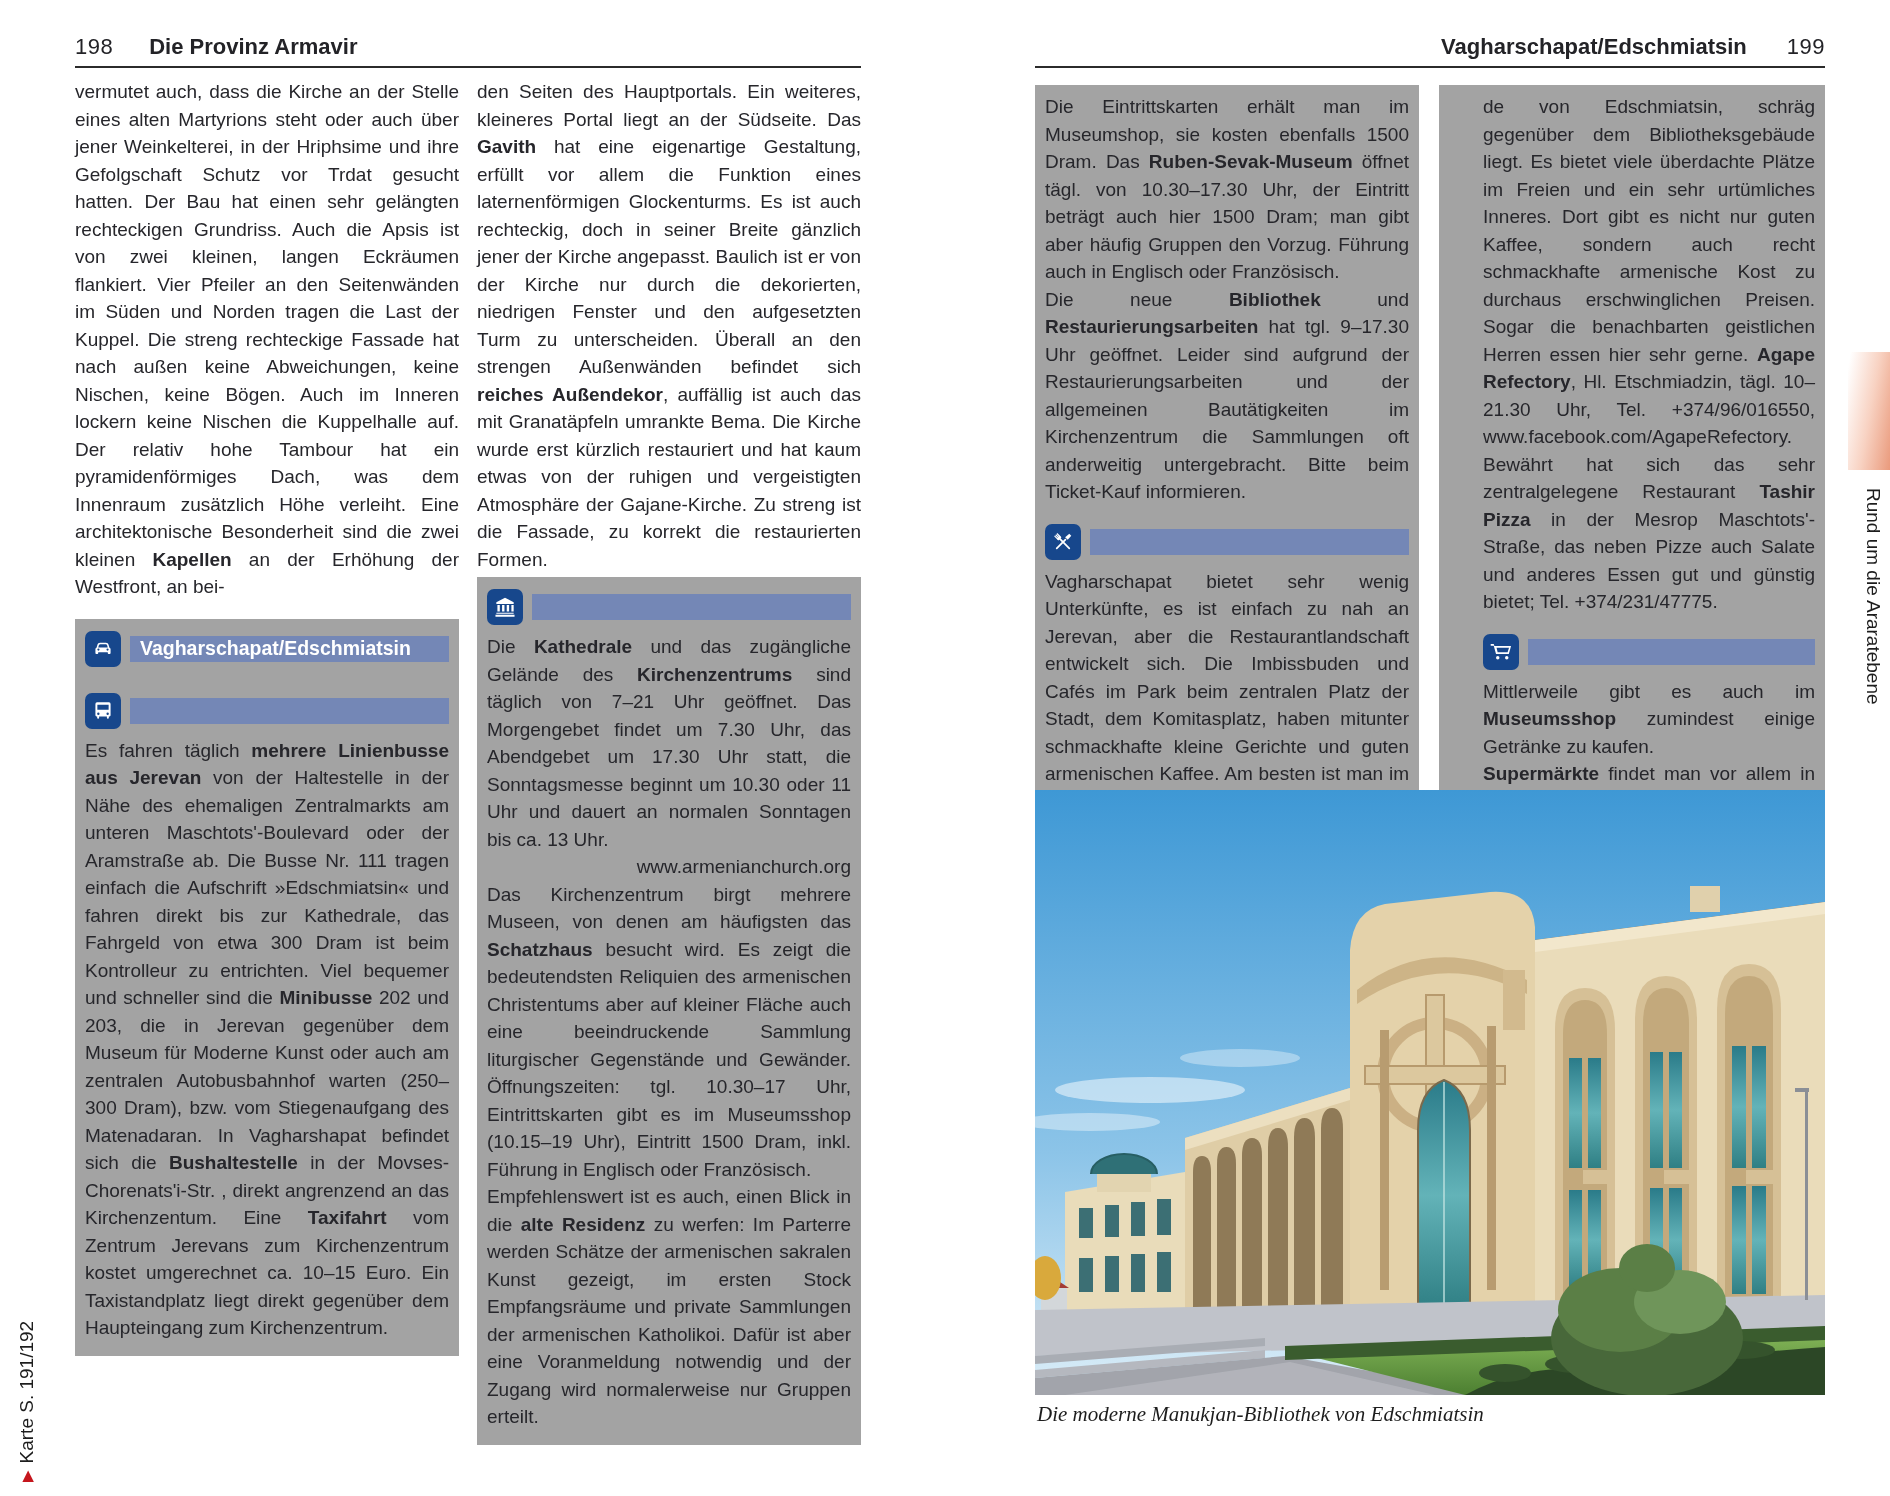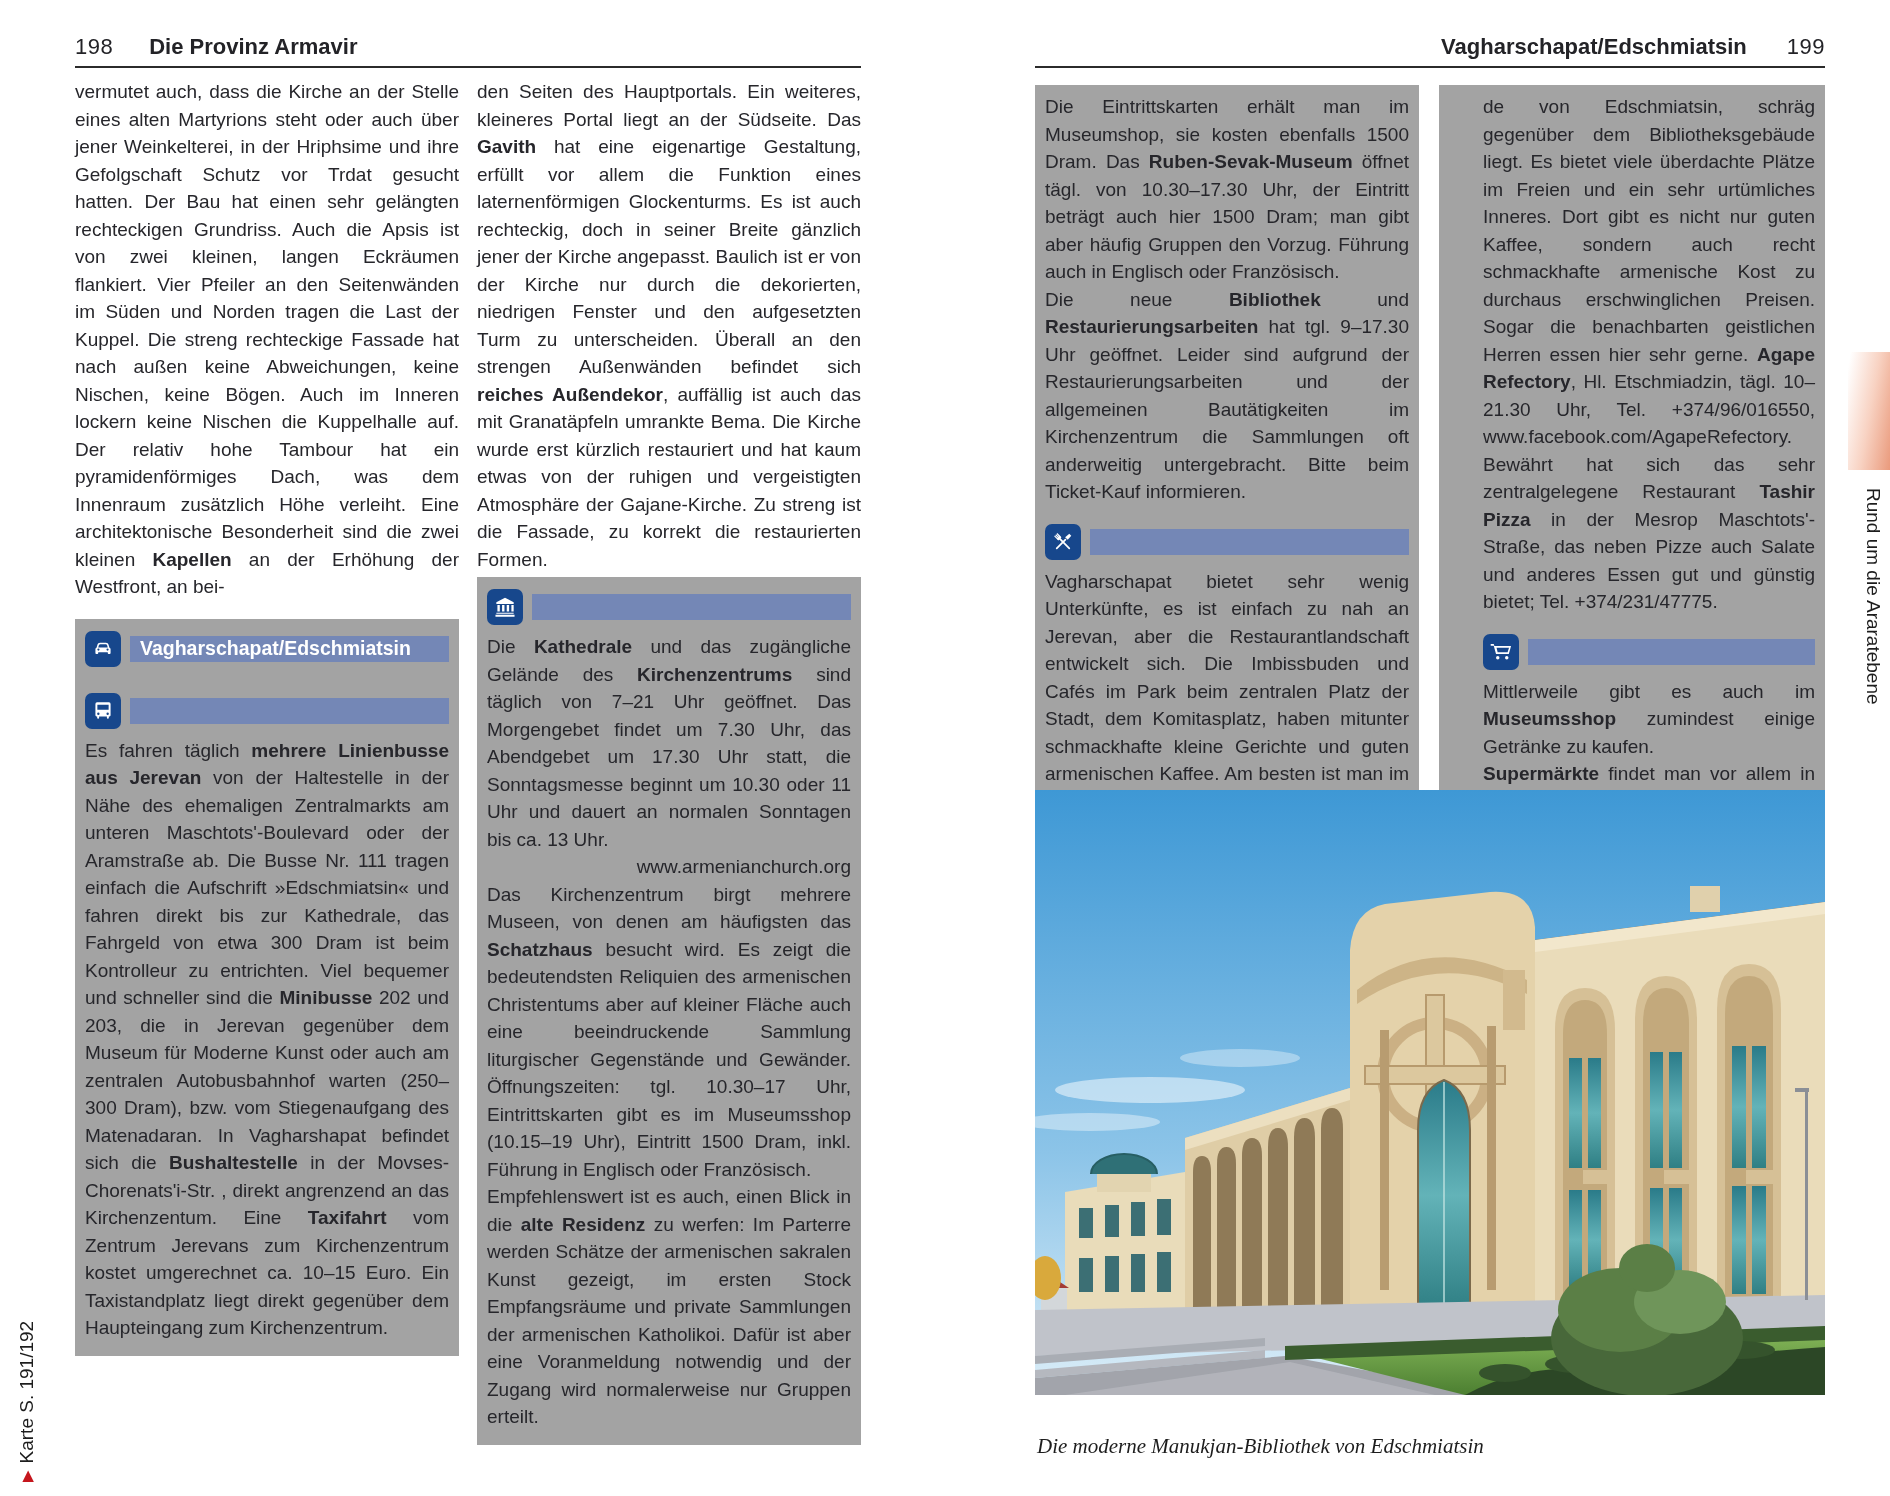--- a/index.html
+++ b/index.html
@@ -18,21 +18,21 @@
   .iconrow{display:flex;align-items:center;gap:9px;margin:4px 0 8px 0;}
   .sq-icon{width:36px;height:36px;background:#17478c;border-radius:7px;flex:0 0 auto;
            display:flex;align-items:center;justify-content:center;}
   .sq-icon svg{width:26px;height:26px;}
   .bar{height:26px;background:#7487b6;flex:1;}
   .bar.titled{display:flex;align-items:center;padding:0 10px;color:#fff;font-weight:700;font-size:19.5px;}
   .gap14{height:14px;}
   
   .photo{position:absolute;left:1035px;top:790px;width:790px;height:605px;overflow:hidden;}
   .caption{position:absolute;left:1037px;top:1402px;width:700px;
-           font-family:"Liberation Serif",serif;font-style:italic;font-size:21px;color:#1d1d1d;margin-top:32px;}
+           font-family:"Liberation Serif",serif;font-style:italic;font-size:21px;color:#1d1d1d;}
   
   .tab-pink{position:absolute;right:0;top:352px;width:42px;height:118px;
             background:linear-gradient(100deg,#ffffff 4%,#f8d2c2 52%,#ea9a7c 100%);}
   .vlabel-right{position:absolute;left:1884px;top:488px;transform-origin:0 0;transform:rotate(90deg);
                 white-space:nowrap;font-size:19px;color:#1d1d1d;}
   .vlabel-left{position:absolute;left:16px;top:1482px;transform-origin:0 0;transform:rotate(-90deg);
                white-space:nowrap;font-size:19px;color:#1d1d1d;display:flex;align-items:center;gap:7px;}
   .tri{color:#c5161d;font-size:15px;}
 </style>
 </head>

